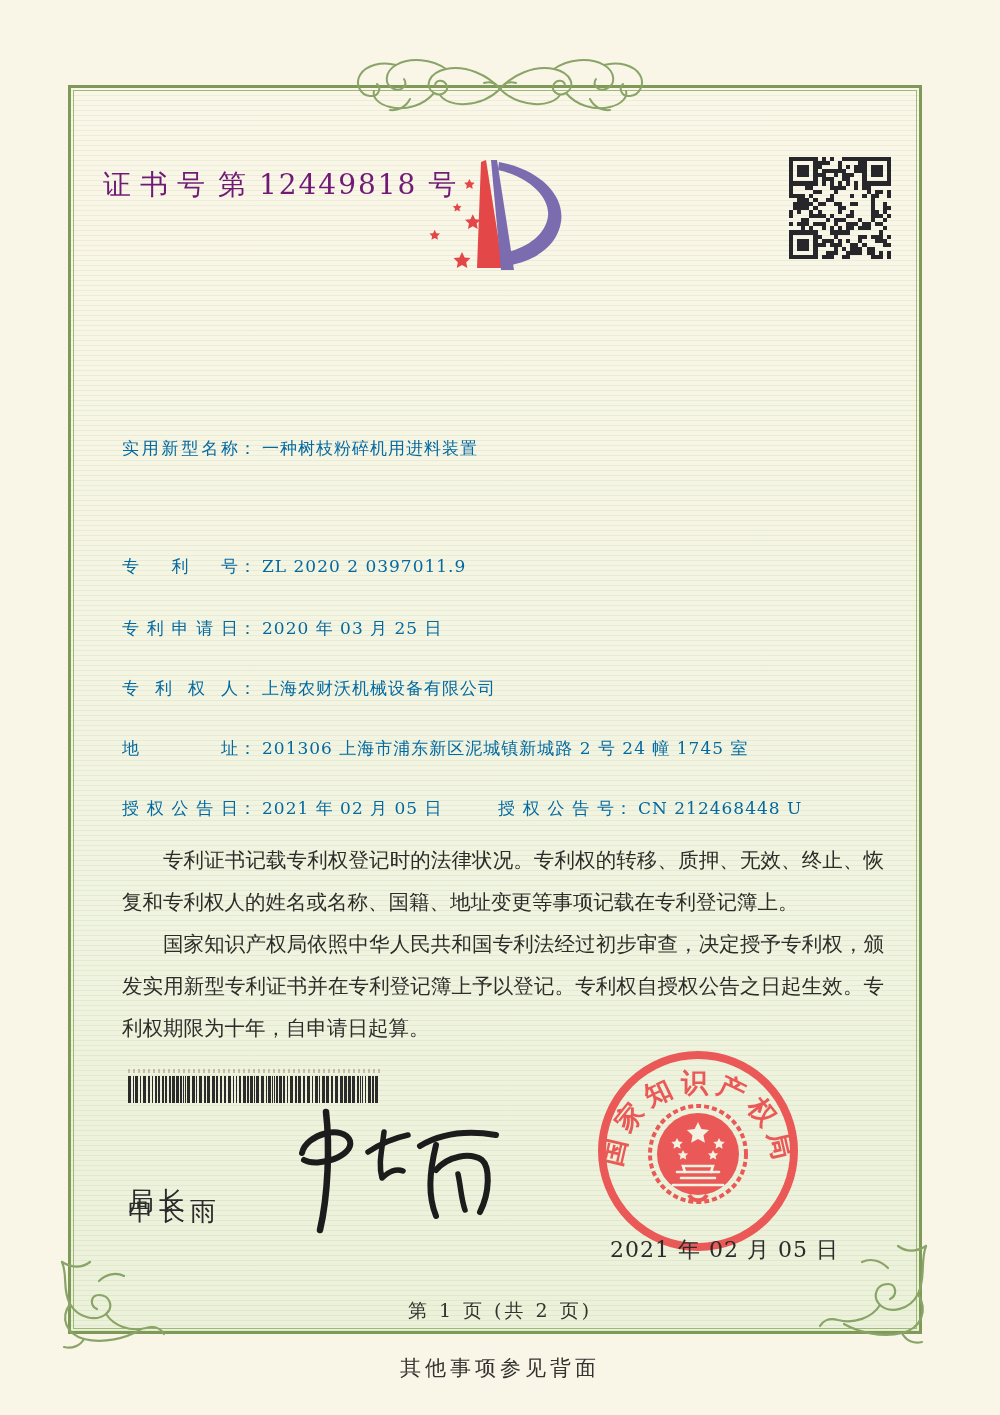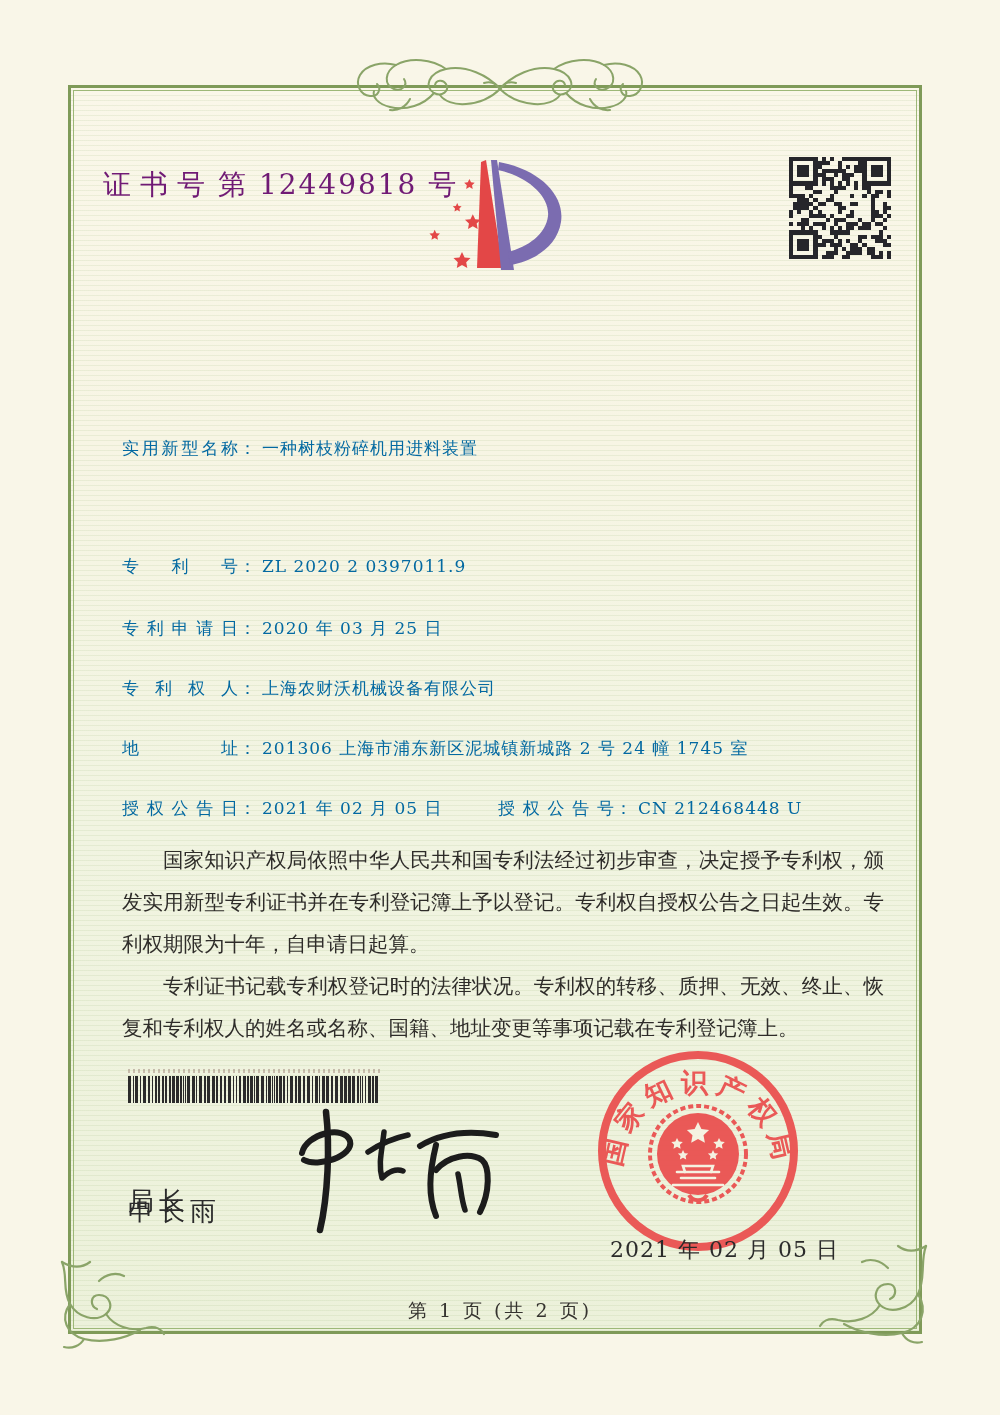--- a/index.html
+++ b/index.html
@@ -393,22 +393,22 @@
     <span class="flabel">地址</span><span class="fcolon">：</span><span class="fvalue">201306 上海市浦东新区泥城镇新城路 2 号 24 幢 1745 室</span>
   </div>
   <div class="frow" style="top:797px">
     <span class="flabel">授权公告日</span><span class="fcolon">：</span><span class="fvalue">2021 年 02 月 05 日</span>
     <span class="fgroup2">
       <span class="flabel">授权公告号</span><span class="fcolon">：</span><span class="fvalue">CN 212468448 U</span>
     </span>
   </div>
 
   <div class="bodytext">
+    <p>专利证书记载专利权登记时的法律状况。专利权的转移、质押、无效、终止、恢复和专利权人的姓名或名称、国籍、地址变更等事项记载在专利登记簿上。</p>
     <p>国家知识产权局依照中华人民共和国专利法经过初步审查，决定授予专利权，颁发实用新型专利证书并在专利登记簿上予以登记。专利权自授权公告之日起生效。专利权期限为十年，自申请日起算。</p>
-    <p>专利证书记载专利权登记时的法律状况。专利权的转移、质押、无效、终止、恢复和专利权人的姓名或名称、国籍、地址变更等事项记载在专利登记簿上。</p>
   </div>
 
   <div class="barcode" id="barcode"><i style="width:3px;margin-right:2px"></i><i style="width:1px;margin-right:1px"></i><i style="width:3px;margin-right:2px"></i><i style="width:1px;margin-right:2px"></i><i style="width:3px;margin-right:2px"></i><i style="width:2px;margin-right:2px"></i><i style="width:1px;margin-right:2px"></i><i style="width:2px;margin-right:1px"></i><i style="width:2px;margin-right:2px"></i><i style="width:2px;margin-right:1px"></i><i style="width:2px;margin-right:2px"></i><i style="width:2px;margin-right:1px"></i><i style="width:3px;margin-right:1px"></i><i style="width:3px;margin-right:1px"></i><i style="width:2px;margin-right:1px"></i><i style="width:1px;margin-right:1px"></i><i style="width:1px;margin-right:1px"></i><i style="width:3px;margin-right:2px"></i><i style="width:3px;margin-right:1px"></i><i style="width:1px;margin-right:2px"></i><i style="width:3px;margin-right:2px"></i><i style="width:2px;margin-right:1px"></i><i style="width:3px;margin-right:2px"></i><i style="width:3px;margin-right:1px"></i><i style="width:2px;margin-right:2px"></i><i style="width:2px;margin-right:2px"></i><i style="width:2px;margin-right:2px"></i><i style="width:3px;margin-right:2px"></i><i style="width:1px;margin-right:2px"></i><i style="width:1px;margin-right:2px"></i><i style="width:2px;margin-right:2px"></i><i style="width:3px;margin-right:1px"></i><i style="width:2px;margin-right:1px"></i><i style="width:3px;margin-right:1px"></i><i style="width:1px;margin-right:1px"></i><i style="width:3px;margin-right:2px"></i><i style="width:3px;margin-right:2px"></i><i style="width:1px;margin-right:1px"></i><i style="width:3px;margin-right:1px"></i><i style="width:1px;margin-right:1px"></i><i style="width:1px;margin-right:1px"></i><i style="width:2px;margin-right:1px"></i><i style="width:3px;margin-right:1px"></i><i style="width:2px;margin-right:2px"></i><i style="width:1px;margin-right:2px"></i><i style="width:3px;margin-right:2px"></i><i style="width:2px;margin-right:1px"></i><i style="width:3px;margin-right:2px"></i><i style="width:2px;margin-right:2px"></i><i style="width:3px;margin-right:2px"></i><i style="width:1px;margin-right:2px"></i><i style="width:3px;margin-right:1px"></i><i style="width:1px;margin-right:2px"></i><i style="width:3px;margin-right:1px"></i><i style="width:3px;margin-right:2px"></i><i style="width:2px;margin-right:2px"></i><i style="width:3px;margin-right:2px"></i><i style="width:3px;margin-right:1px"></i><i style="width:3px;margin-right:1px"></i><i style="width:3px;margin-right:1px"></i><i style="width:3px;margin-right:2px"></i><i style="width:2px;margin-right:1px"></i><i style="width:1px;margin-right:1px"></i><i style="width:1px;margin-right:2px"></i><i style="width:1px;margin-right:2px"></i><i style="width:3px;margin-right:1px"></i><i style="width:2px;margin-right:1px"></i><i style="width:3px;margin-right:2px"></i></div>
 
   <div class="signer t1">局长</div>
   <div class="signer t2">申长雨</div>
 
   <svg class="signature" viewBox="0 0 255 145">
     <g stroke="#1c1c1c" fill="none" stroke-linecap="round" stroke-linejoin="round">
       <path stroke-width="6" d="M40,55 C44,36 82,26 88,43 C92,58 56,70 42,62"></path>
@@ -445,14 +445,15 @@
         <path d="M88,132 L122,132"></path>
         <path d="M80,139 L130,139"></path>
         <path d="M92,126 L90,120 L120,120 L118,126"></path>
       </g>
       <path d="M96,149 C100,156 110,156 114,149" stroke="#ea4d4c" stroke-width="4" fill="none"></path>
     </g>
   </svg>
   <div class="seal-date">2021 年 02 月 05 日</div>
 
   <div class="page-indicator">第 1 页 (共 2 页)</div>
+  <div class="back-note">其他事项参见背面</div>
 
 </div>
 
 </body></html>

